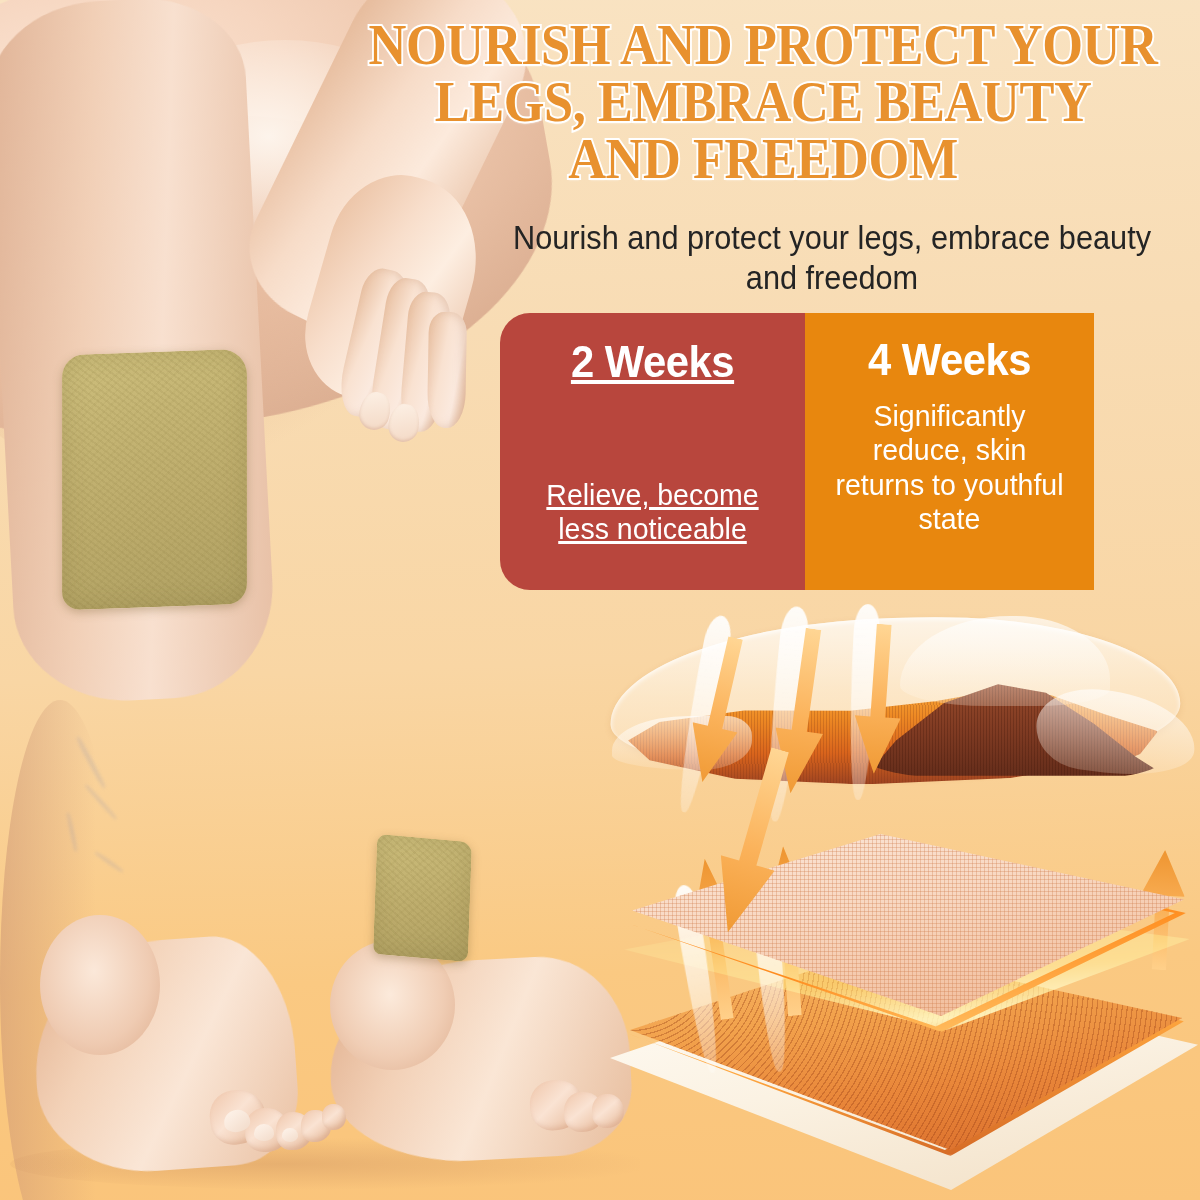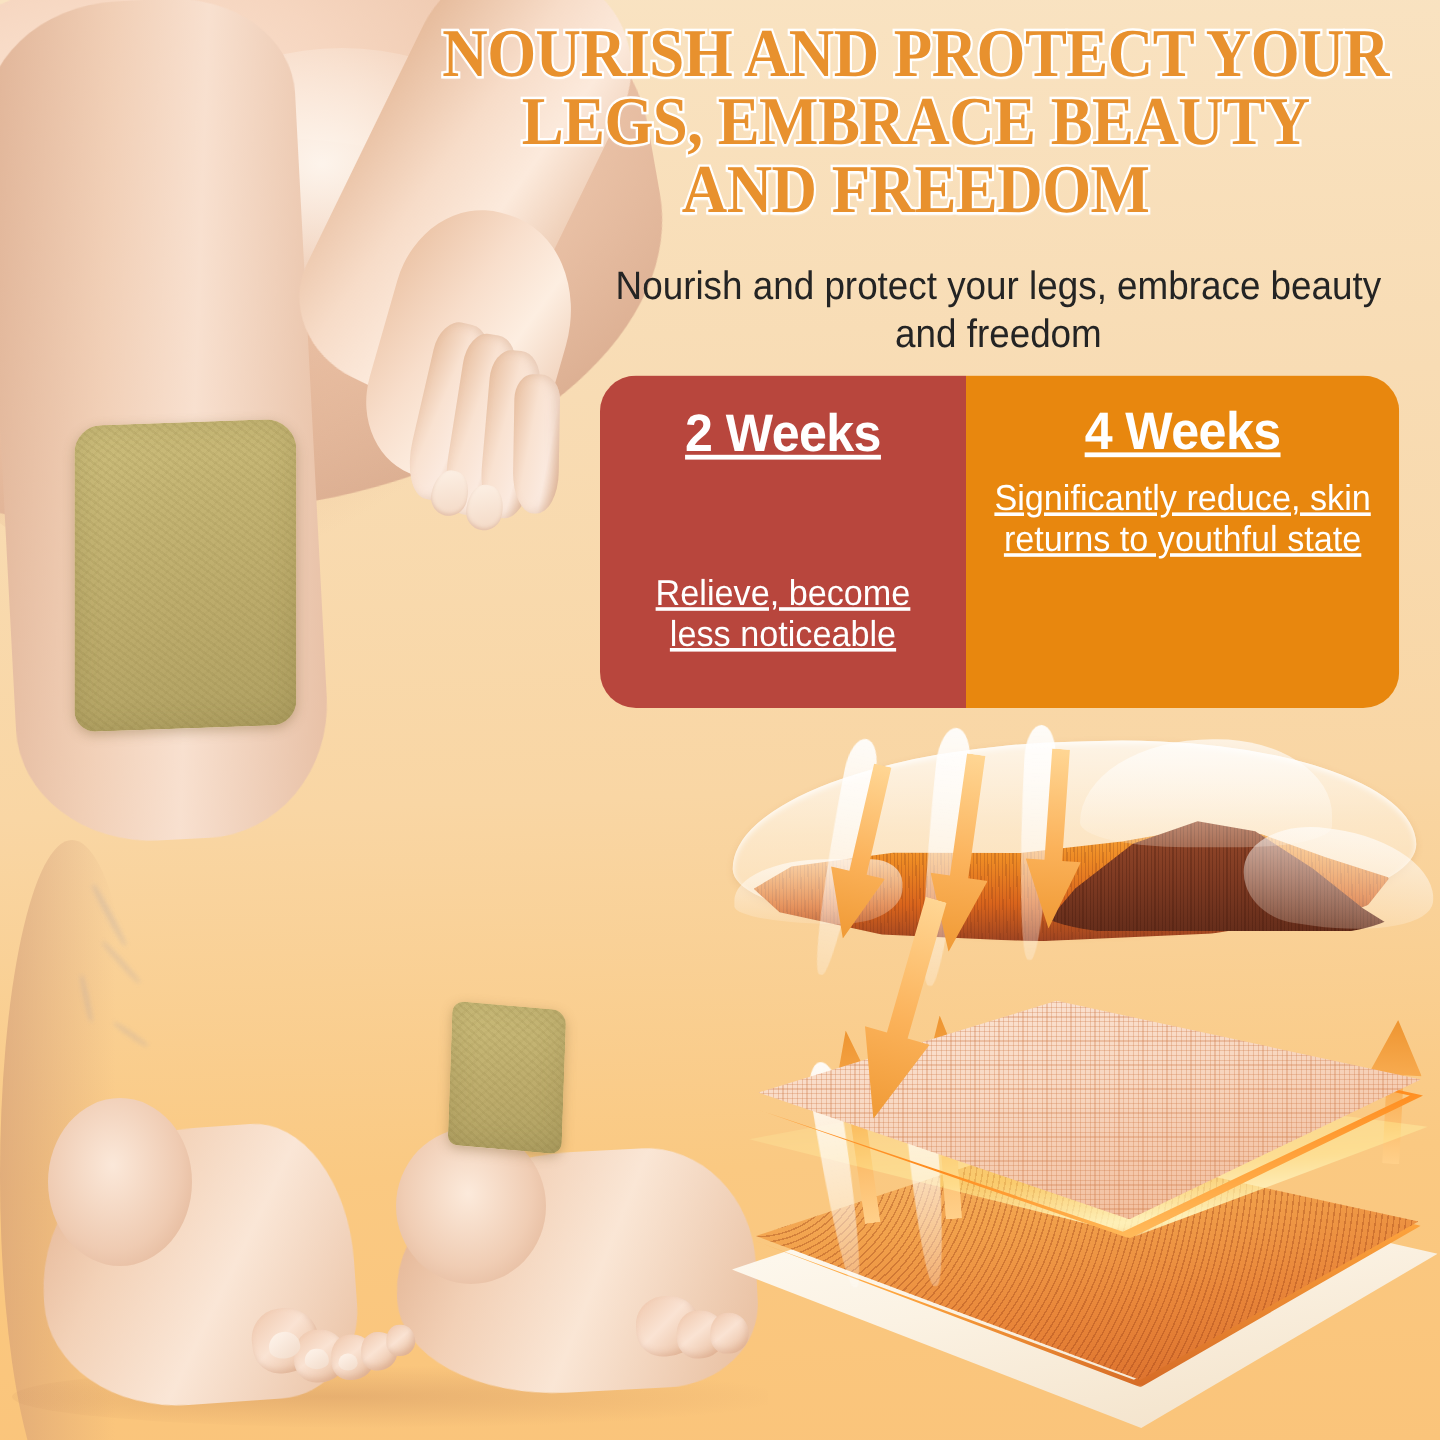--- a/index.html
+++ b/index.html
@@ -218,21 +218,21 @@
   #compare-card {
     position:absolute; left:500px; top:313px;
     width:666px; height:277px;
     border-radius:30px;
     overflow:hidden;
     display:flex;
   }
   .panel { height:100%; padding:22px 14px 18px; color:#fff; text-align:center;
            display:flex; flex-direction:column; }
   #panel-2weeks { width:305px; background:#B8463D;text-decoration:underline; }
-  #panel-4weeks { width:361px; background:#E8870E;text-decoration:underline; }
+  #panel-4weeks { width:289px; background:#E8870E; }
 
   .panel-title {
     font-size:44px; font-weight:700; line-height:1.05;
     transform:scaleX(.95); transform-origin:50% 50%;
     letter-spacing:-.5px;
   }
   .panel-desc {
     font-size:30px; line-height:1.14; font-weight:400;
     transform:scaleX(.95); transform-origin:50% 50%;
   }

